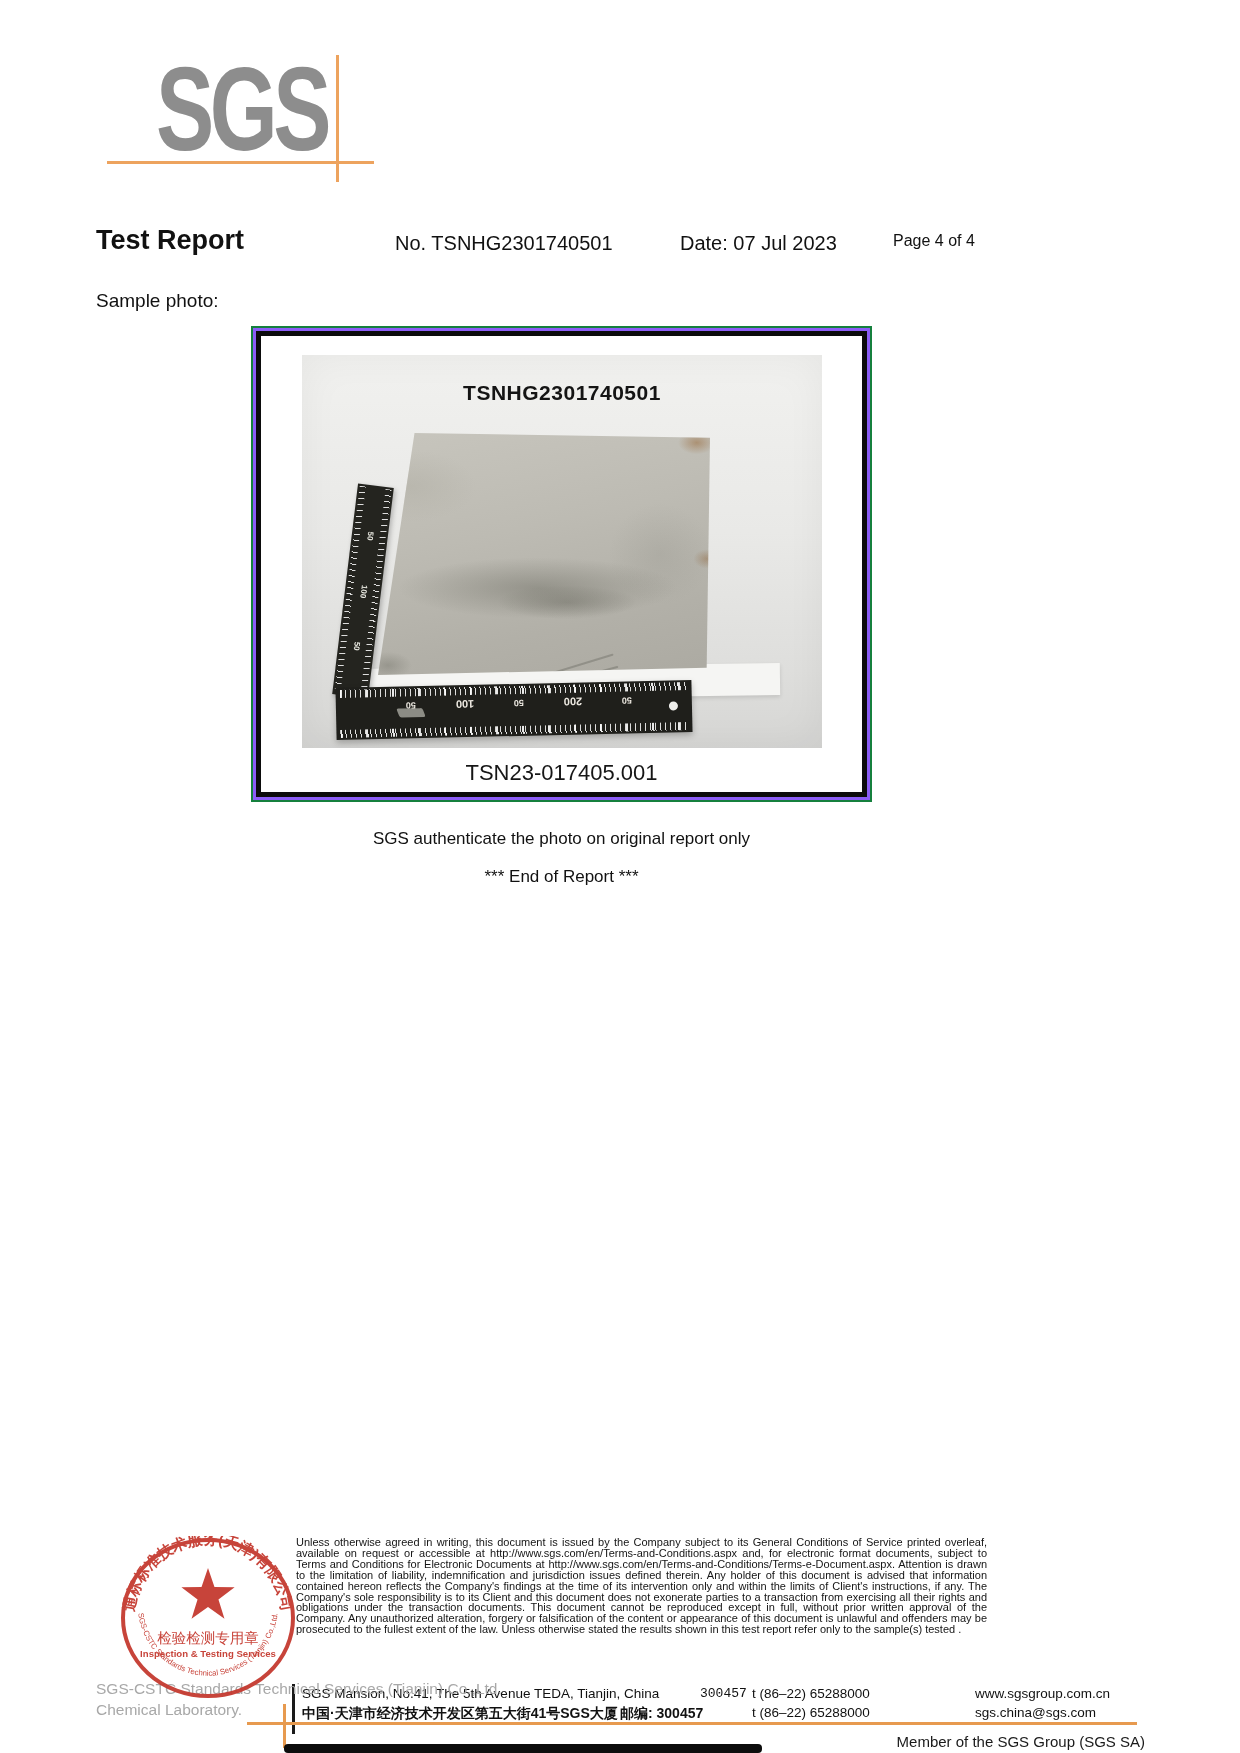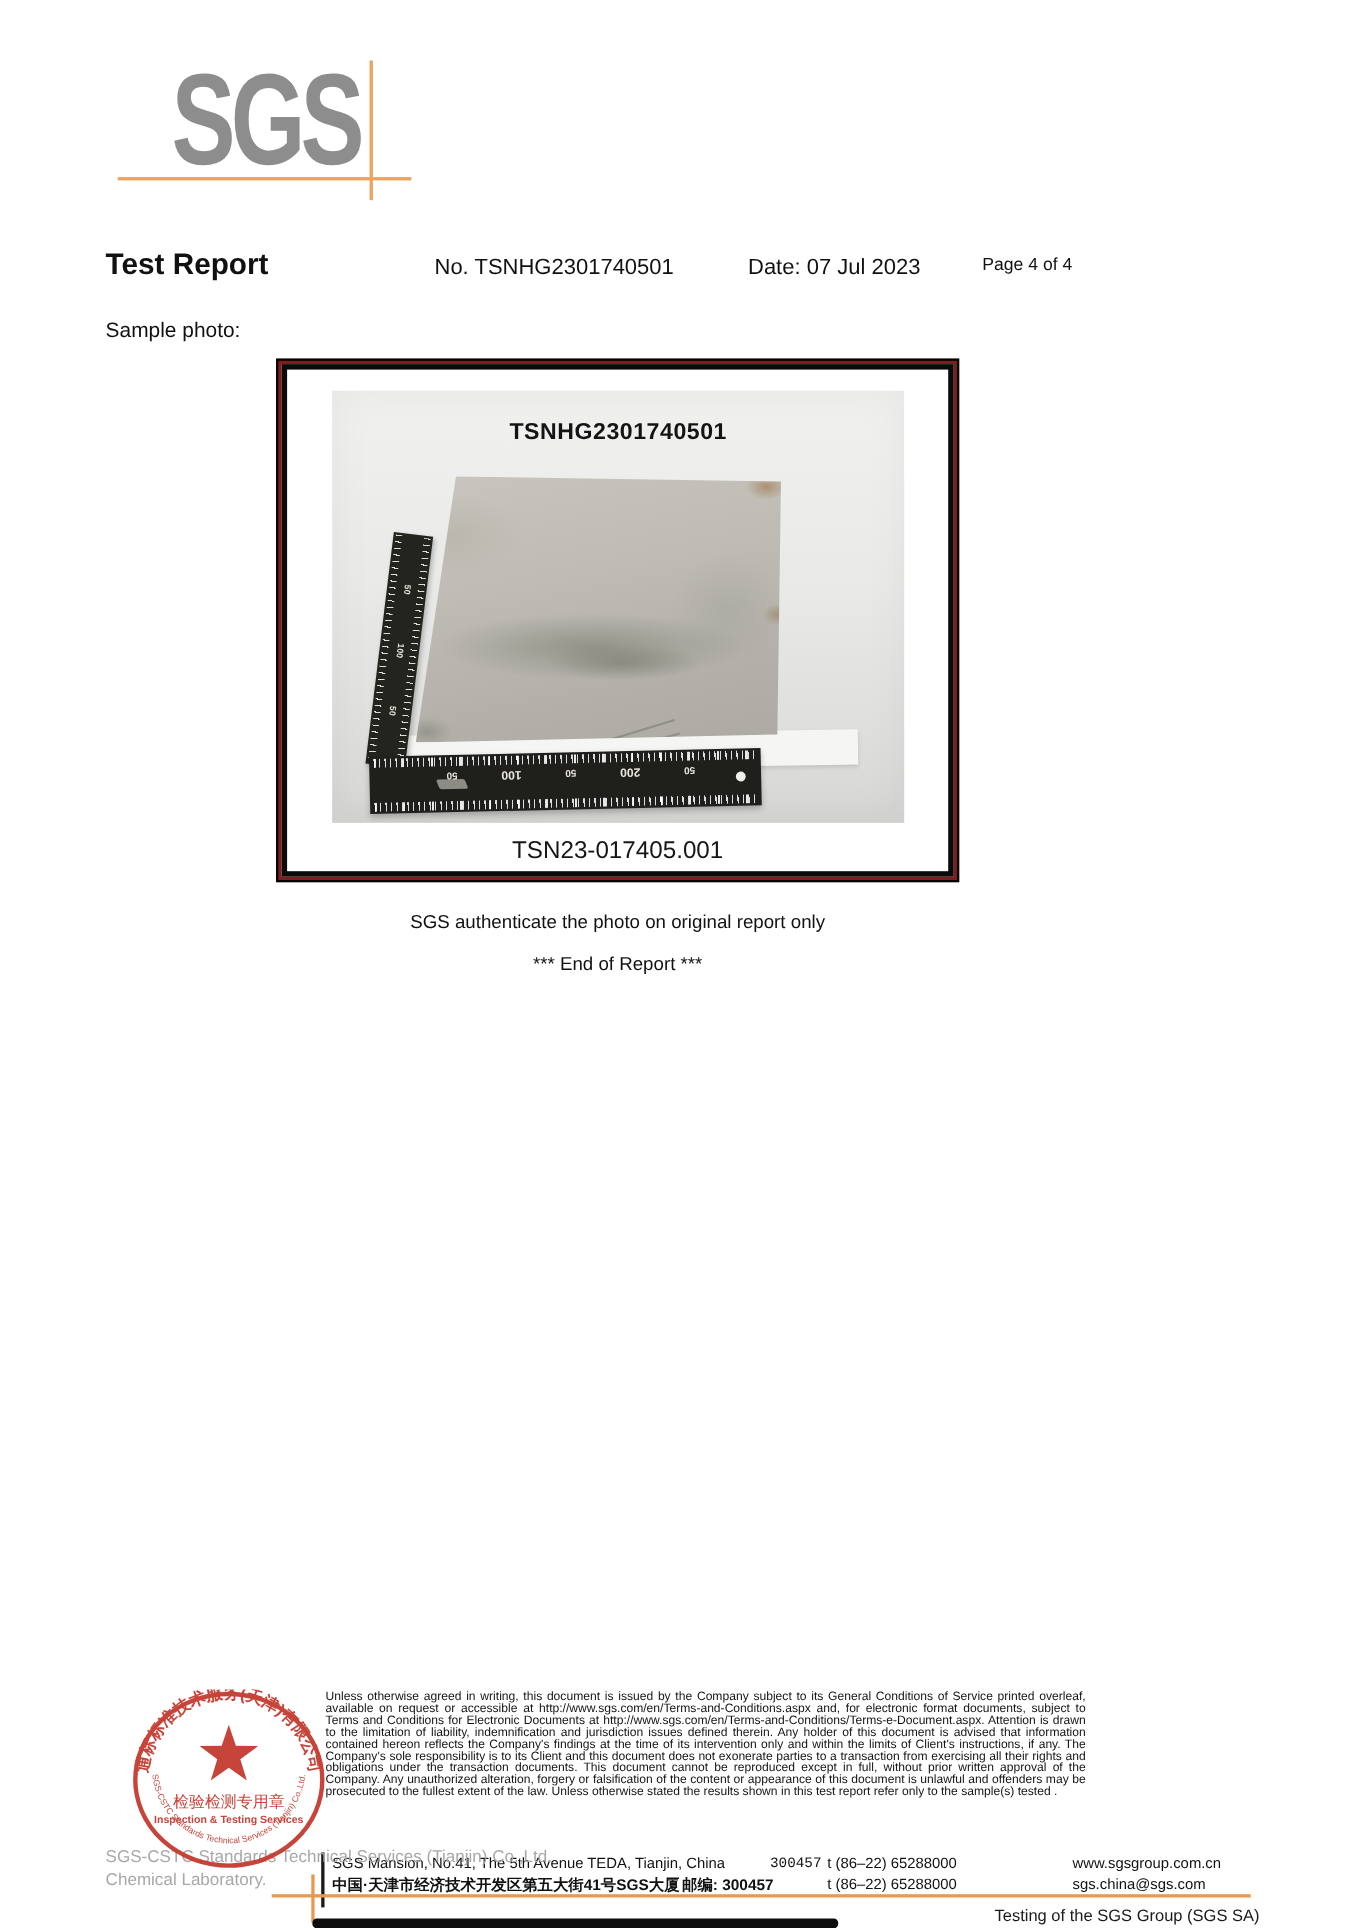--- a/index.html
+++ b/index.html
@@ -15,22 +15,22 @@
   .logo-vline{left:336px;top:55px;width:3px;height:127px;background:#eda35e;}
 
   
   .h-title{left:96px;top:225px;font-size:27px;font-weight:bold;}
   .h-no{left:395px;top:232px;font-size:20px;}
   .h-date{left:680px;top:232px;font-size:20px;}
   .h-page{left:893px;top:232px;font-size:16px;}
   .sample-label{left:96px;top:290px;font-size:19px;}
 
   
-  .frame-outer{left:251px;top:326px;width:621px;height:476px;border:2px solid #000000;
-               padding:3px;box-sizing:border-box;background:#7f1d1d;}
+  .frame-outer{left:251px;top:326px;width:621px;height:476px;border:2px solid #15803d;
+               padding:3px;box-sizing:border-box;background:#8b5cf6;}
   .frame-inner{position:relative;width:100%;height:100%;border:5px solid #0b0b0b;
                box-sizing:border-box;background:#fff;}
   .photo{position:absolute;left:41px;top:19px;width:520px;height:393px;overflow:hidden;
          background:linear-gradient(180deg,#f1f1ef 0%,#e9e9e7 45%,#dededc 80%,#d6d6d4 100%);
          box-shadow:inset 0 0 40px rgba(0,0,0,.05);}
   .photo-caption-top{position:absolute;left:0;top:26px;width:100%;text-align:center;
          font-size:21px;font-weight:bold;letter-spacing:.5px;color:#141414;}
   .paper{position:absolute;left:53px;top:311px;width:425px;height:32px;background:#f5f5f3;
          transform:rotate(-.8deg);box-shadow:0 2px 4px rgba(0,0,0,.12);}
   .plate{position:absolute;left:76px;top:78px;width:332px;height:242px;
@@ -191,16 +191,16 @@
   </div>
   <div class="abs addr-row row2">
     <span class="c1">中国·天津市经济技术开发区第五大街41号SGS大厦</span>
     <span class="cpost2">邮编: 300457</span>
     <span class="ctel">t (86–22) 65288000</span>
     <span class="cweb">sgs.china@sgs.com</span>
   </div>
   <div class="abs foot-hline"></div>
   <div class="abs foot-vline"></div>
 
-  <div class="abs member">Testing of the SGS Group (SGS SA)</div>
+  <div class="abs member">Member of the SGS Group (SGS SA)</div>
   <div class="abs bottom-bar"></div>
 
 </div>
 
 </body></html>

